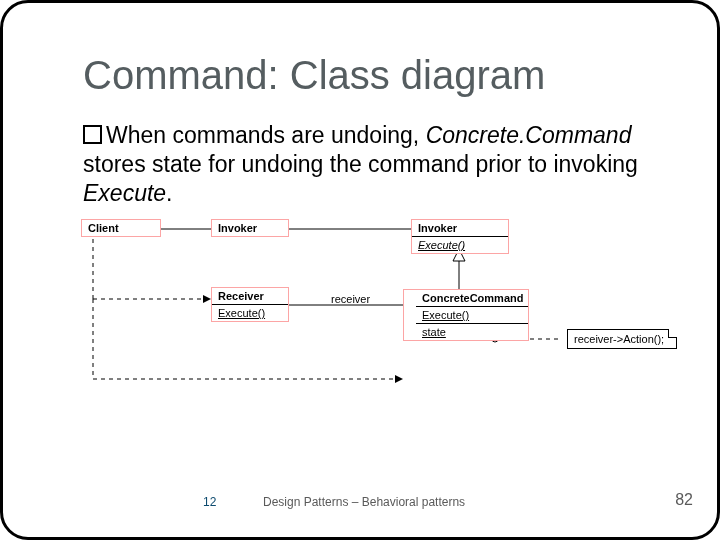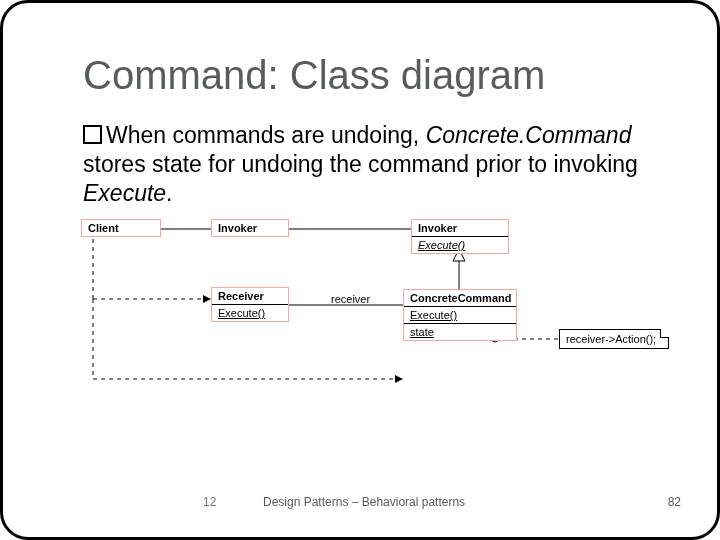--- a/index.html
+++ b/index.html
@@ -75,20 +75,21 @@
   }
   .cls .row:last-child { border-bottom: none; }
   .thin { font-weight: normal; font-style: italic; }
 
   .note {
     position: absolute;
     background: #fff;
     border: 1px solid #000;
     font-size: 11px;
     padding: 3px 6px;
+    margin-left: 8px;
   }
   .note::before {
     content: "";
     position: absolute;
     right: -1px;
     top: -1px;
     width: 8px;
     height: 8px;
     background: #fff;
     border-left: 1px solid #000;
@@ -115,35 +116,35 @@
     left: 40px;
     bottom: 28px;
     font-size: 12px;
     color: #5a5a5a;
   }
   .footer-mid1 {
     position: absolute;
     left: 200px;
     bottom: 28px;
     font-size: 12px;
-    color: #737373;
+    color: #0c4a6e;
   }
   .footer-mid2 {
     position: absolute;
     left: 260px;
     bottom: 28px;
     font-size: 12px;
     color: #5a5a5a;
     margin-top: 26px;
   }
   .footer-right {
     position: absolute;
-    right: 36px;
-    bottom: 28px;
-    font-size: 12px;
+    right: 24px;
+    bottom: 28px;
+    font-size: 16px;
     color: #5a5a5a;
   }
 </style>
 </head>
 <body>
 
 <div class="slide">
 
   <h1 class="title">Command: Class diagram</h1>
 
@@ -186,21 +187,21 @@
     <div class="cls" style="left:330px; top:0; width:96px;">
       <div class="name">Invoker</div>
       <div class="row thin">Execute()</div>
     </div>
 
     <div class="cls" style="left:130px; top:68px; width:76px;">
       <div class="name">Receiver</div>
       <div class="row">Execute()</div>
     </div>
 
-    <div class="cls" style="left:322px; top:70px; width:112px;">
+    <div class="cls" style="left:322px; top:70px; width:112px;padding-left:12px;">
       <div class="name">ConcreteCommand</div>
       <div class="row">Execute()</div>
       <div class="row">state</div>
     </div>
 
     <div class="lbl" style="left:250px; top:74px;">receiver</div>
 
     <div class="note" style="left:478px; top:110px; width:96px;">receiver-&gt;Action();</div>
   </div>
 

